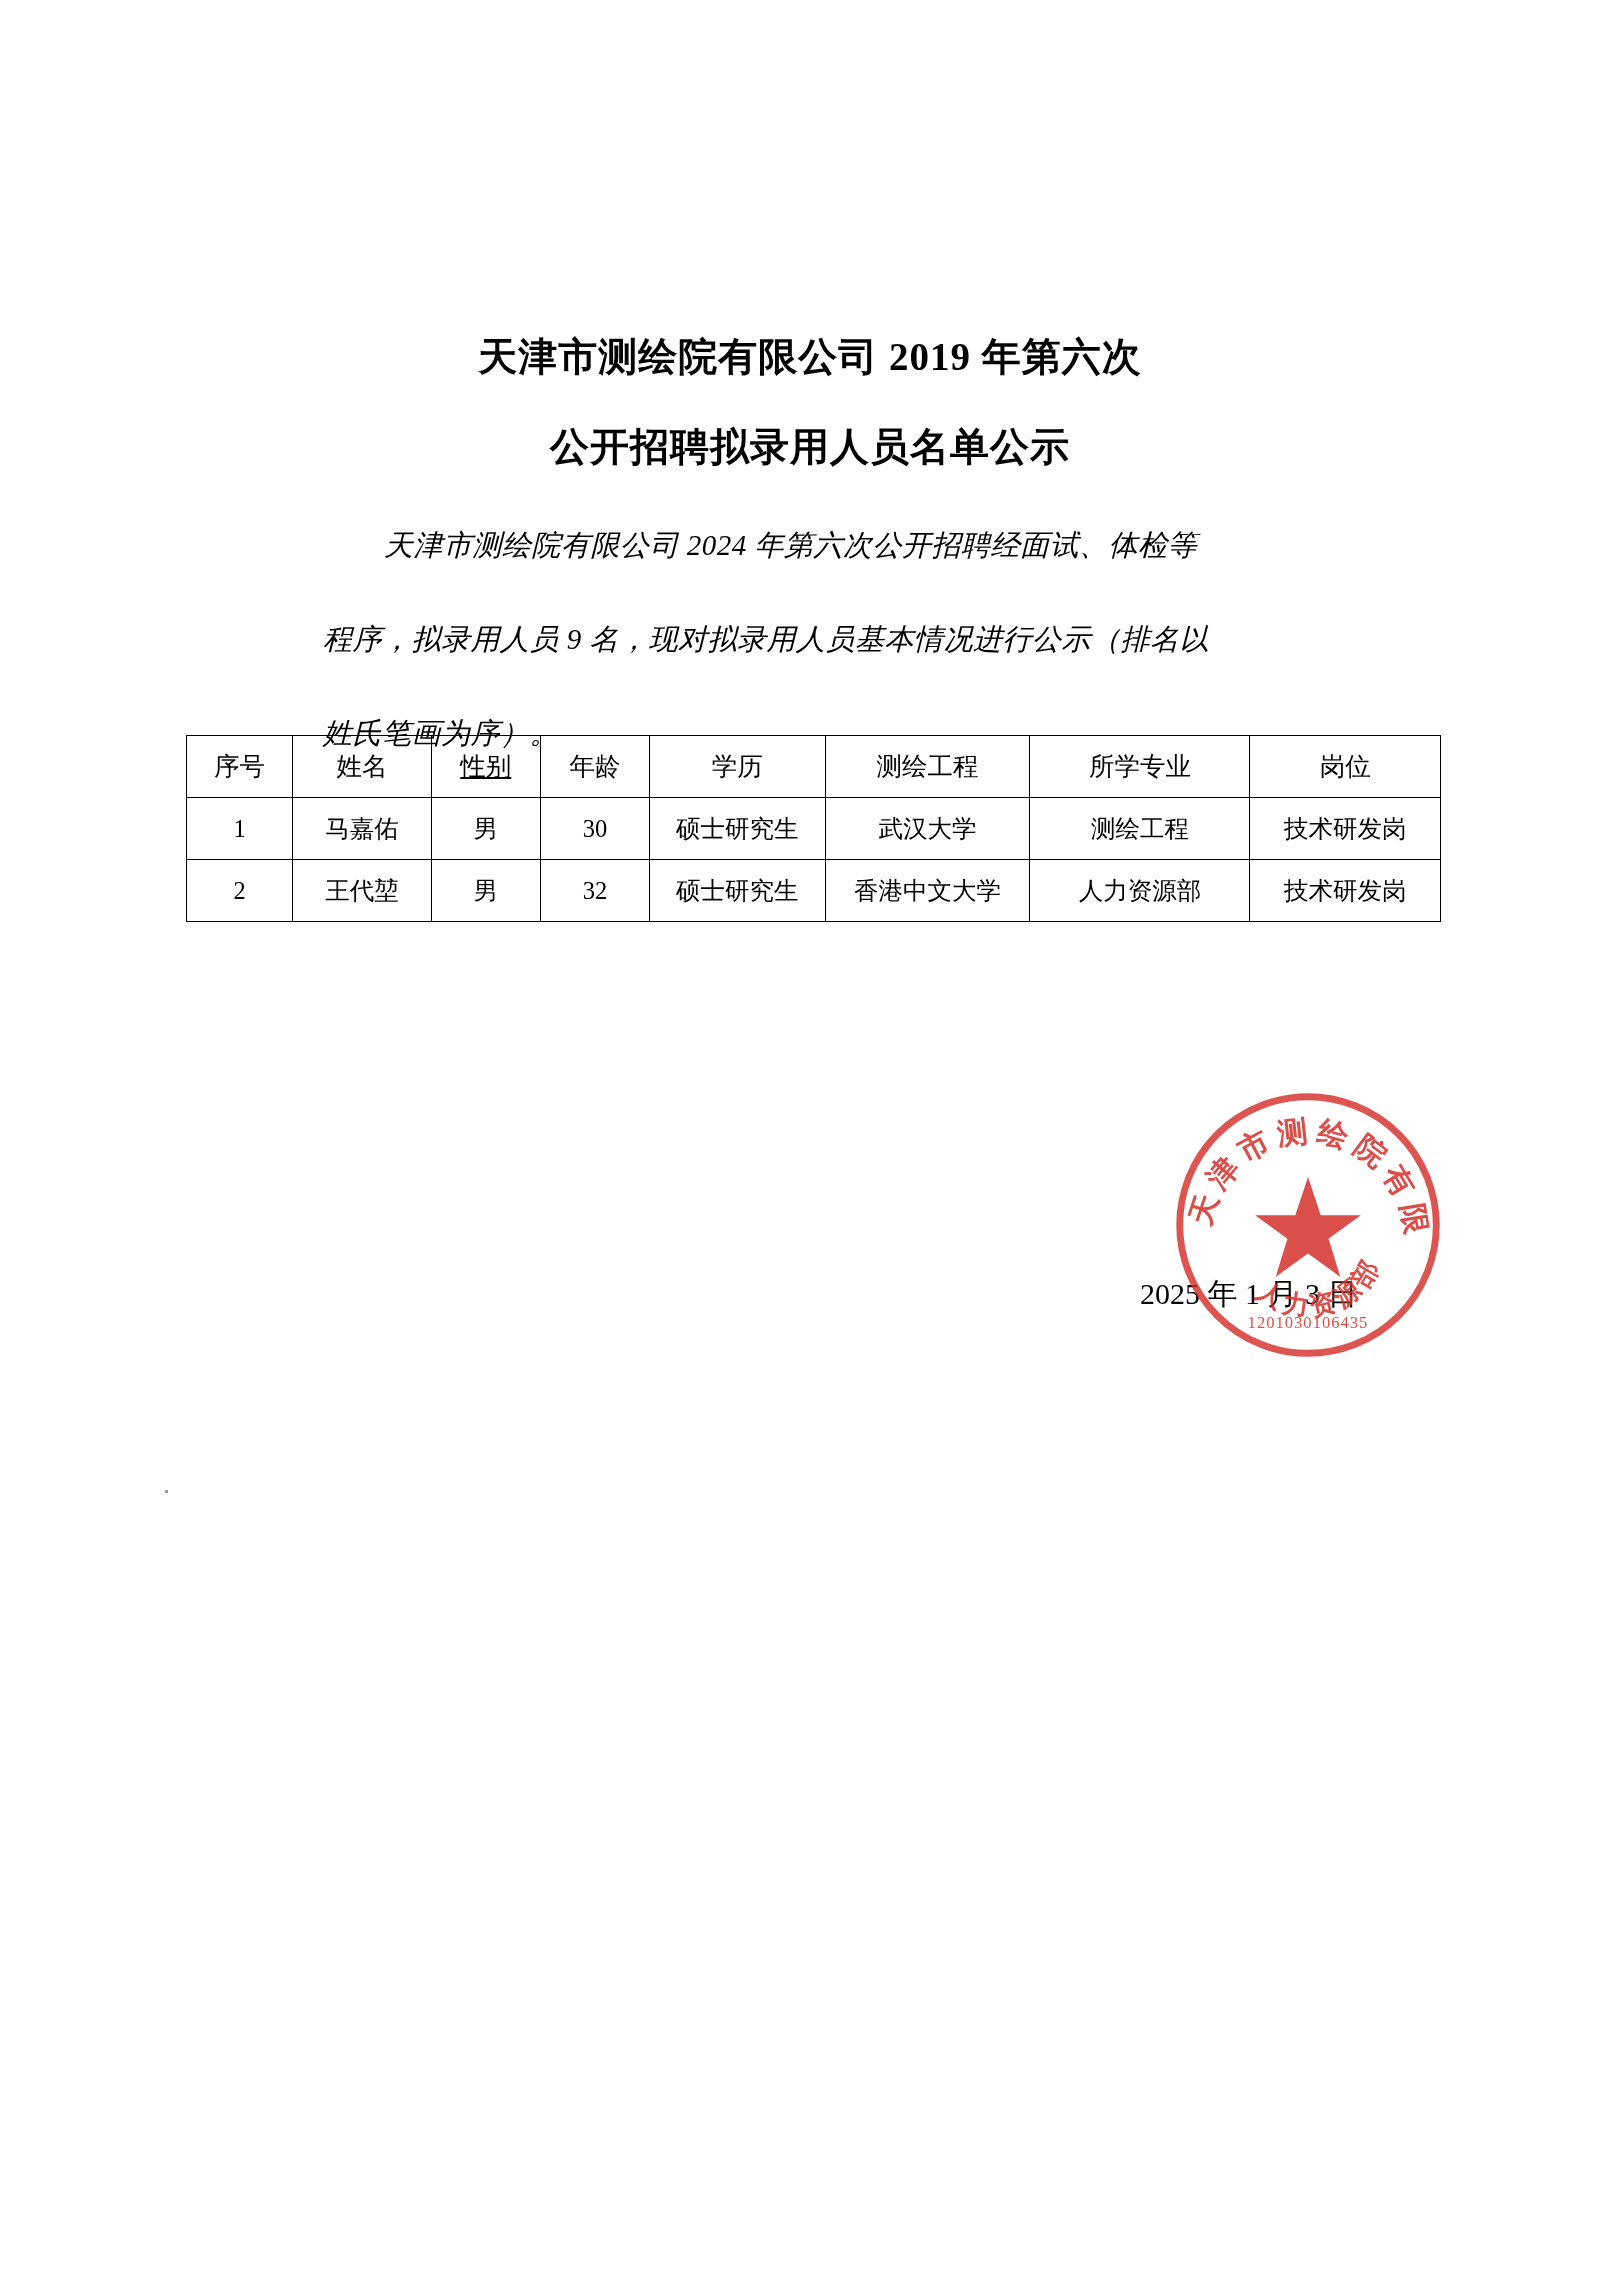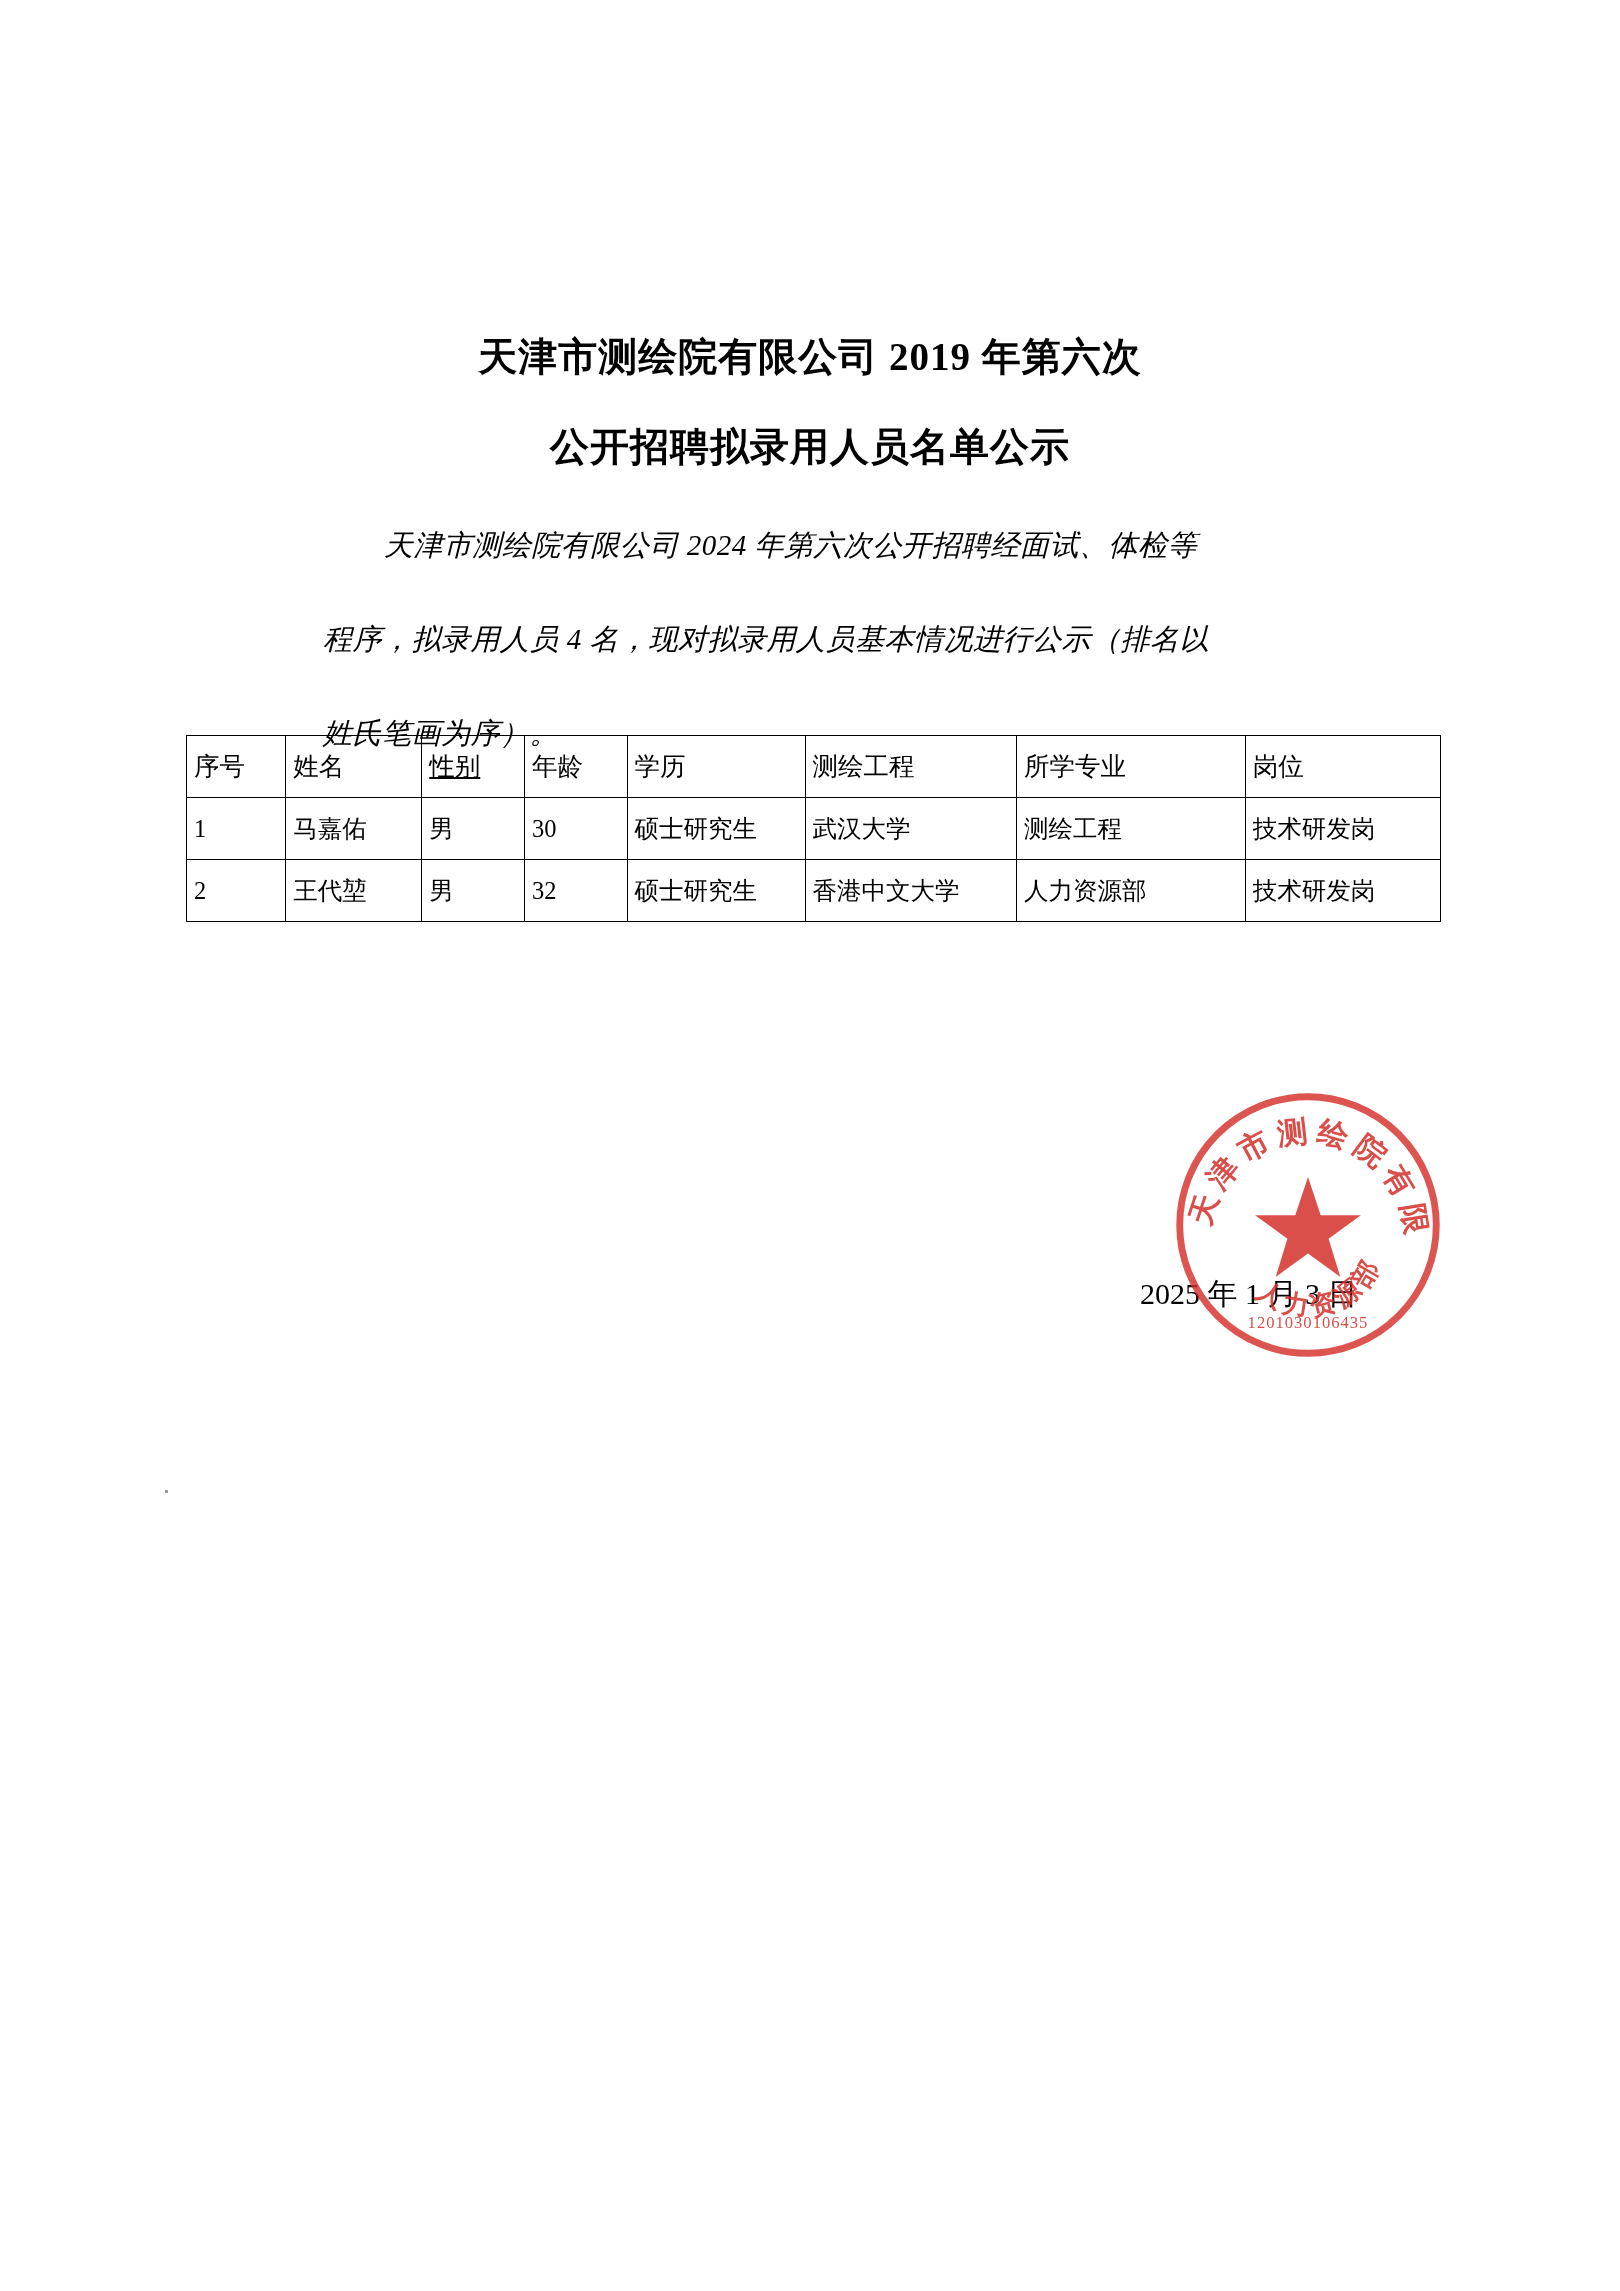--- a/index.html
+++ b/index.html
@@ -60,24 +60,24 @@
   table.persons {
     position: absolute;
     top: 735px;
     left: 186px;
     border-collapse: collapse;
     width: 1255px;
     font-size: 24.5px;
   }
   table.persons td, table.persons th {
     border: 1.5px solid #000;
-    text-align: left;
+    text-align: center;
     height: 61px;
     font-weight: normal;
-    padding: 0 7px;
+    padding: 0 14px;
     line-height: 61px;
   }
   table.persons th {
     font-size: 25.5px;
   }
   .col-idx   { width: 94px; }
   .col-name  { width: 137px; }
   .col-sex   { width: 98px; text-decoration: underline; }
   .col-age   { width: 98px; }
   .col-edu   { width: 186px; }
@@ -128,21 +128,21 @@
 
 <div class="page">
 
   <div class="title-block">
     <div class="title-line">天津市测绘院有限公司 2019 年第六次</div>
     <div class="title-line">公开招聘拟录用人员名单公示</div>
   </div>
 
   <div class="body-text">
     <span class="indent">天津市测绘院有限公司 2024 年第六次公开招聘经面试、体检等</span>
-    <span class="cont">程序，拟录用人员 4 名，现对拟录用人员基本情况进行公示（排名以</span>
+    <span class="cont">程序，拟录用人员 9 名，现对拟录用人员基本情况进行公示（排名以</span>
     <span class="cont">姓氏笔画为序）。</span>
   </div>
 
   <table class="persons">
     <thead>
       <tr>
         <th class="col-idx">序号</th>
         <th class="col-name">姓名</th>
         <th class="col-sex">性别</th>
         <th class="col-age">年龄</th>

